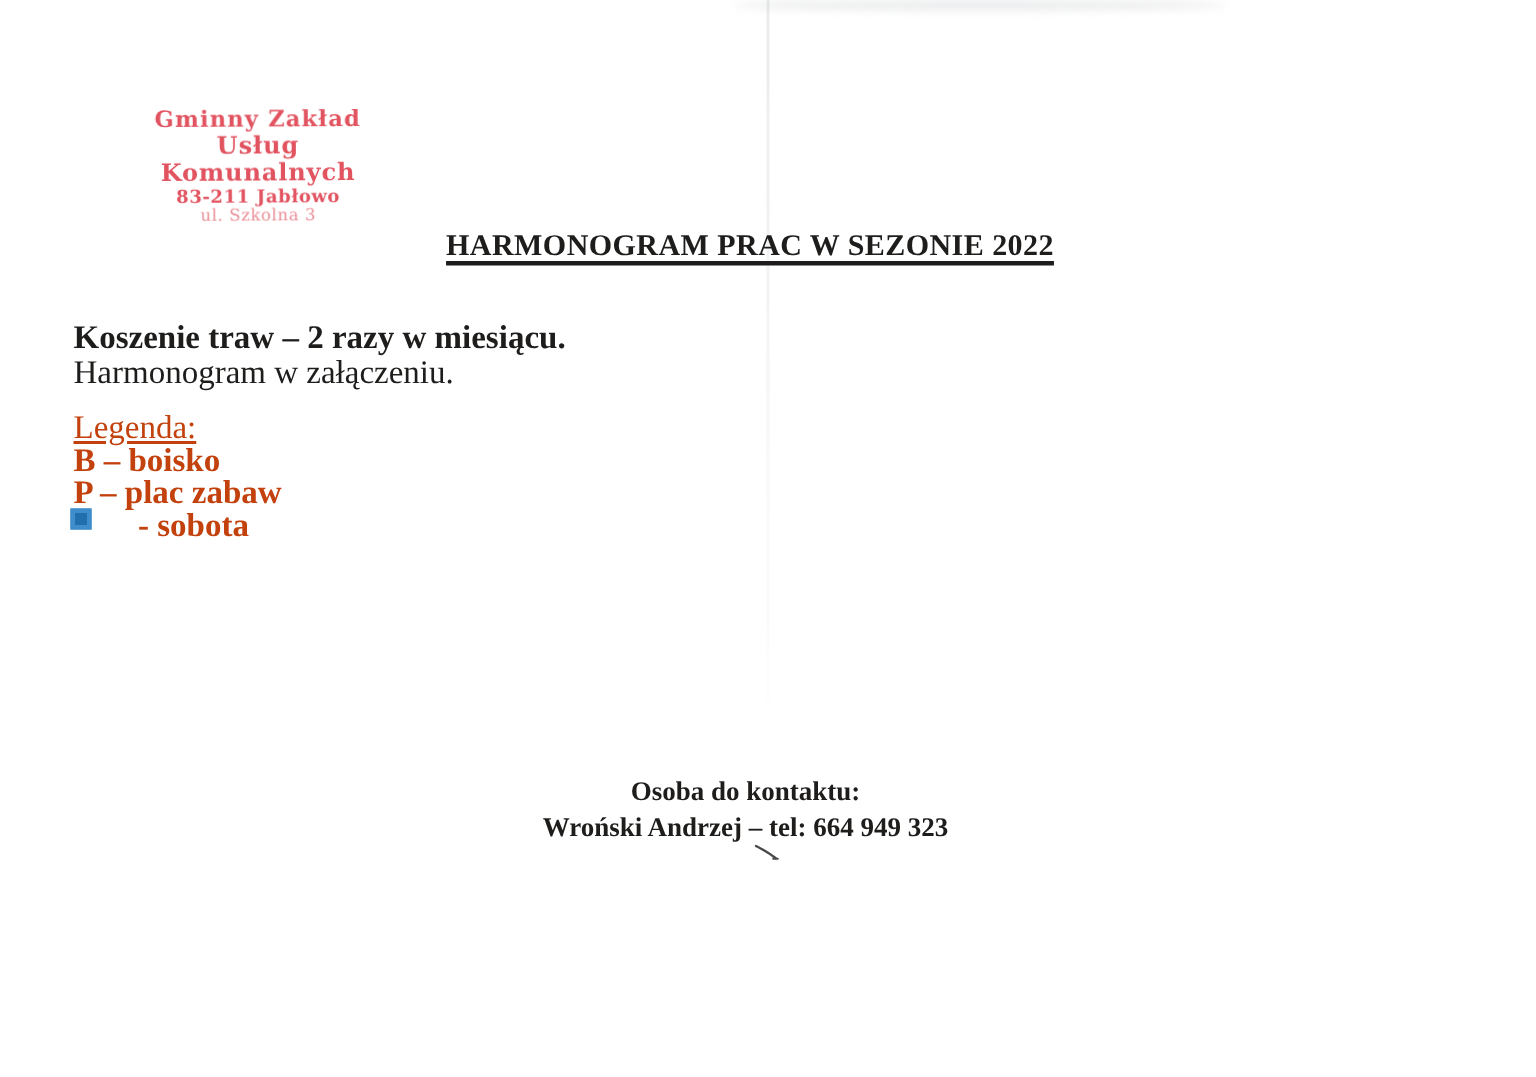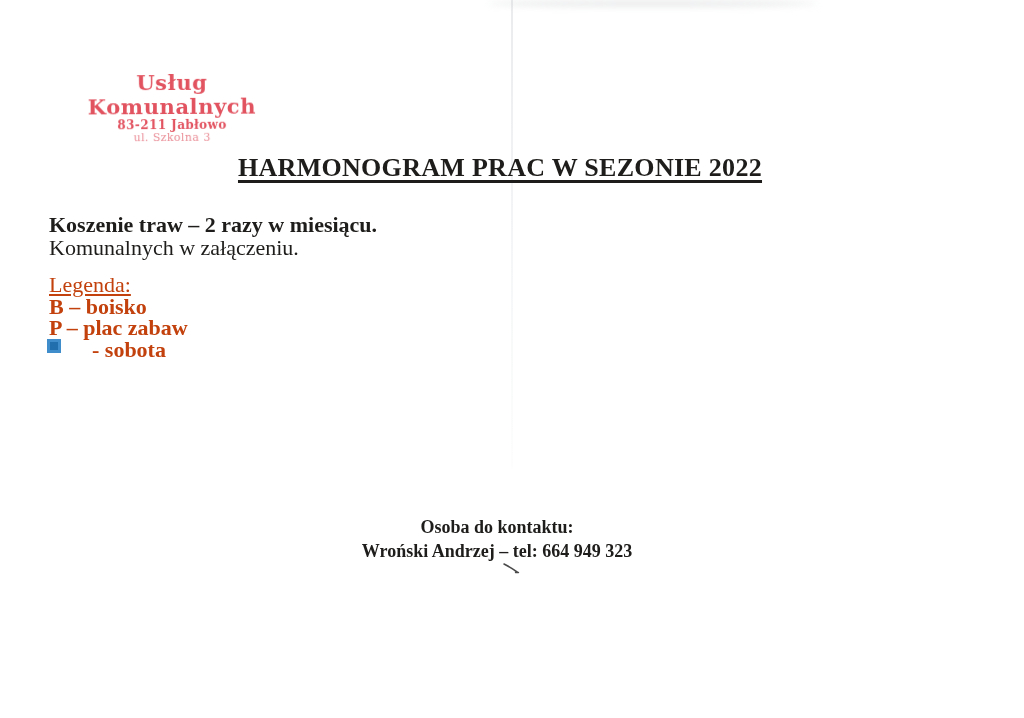--- a/index.html
+++ b/index.html
@@ -26,28 +26,28 @@
 
   
   .stamp {
     position: absolute; left: 82px; top: 71px; width: 180px;
     text-align: center; line-height: 1.12;
     font-family: "DejaVu Serif", serif;
     transform: rotate(-0.3deg);
     filter: blur(0.3px);
   }
   .stamp-line1 { font-size: 15px; font-weight: bold; letter-spacing: 0.8px; }
-  .stamp-line2 { font-size: 21px; font-weight: bold; letter-spacing: 0.6px; }
+  .stamp-line2 { font-size: 16px; font-weight: bold; letter-spacing: 0.6px; }
   .stamp-line3 { font-size: 12px; font-weight: bold; letter-spacing: 0.4px; margin-top: 1px; }
   .stamp-line4 { font-size: 11px; letter-spacing: 0.4px; }
 
   
   .doc-title {
     position: absolute; left: 0; top: 153px; width: 1000px;
-    text-align: center; font-size: 26px; font-weight: bold;
+    text-align: center; font-size: 20px; font-weight: bold;
     letter-spacing: 0.3px;
   }
   .doc-title span {
     text-decoration: underline;
     text-decoration-thickness: 2.5px;
     text-underline-offset: 4px;
   }
 
   
   .block { position: absolute; font-size: 22px; }
@@ -70,32 +70,33 @@
 </style>
 </head>
 <body>
 
 <div class="page">
 
   <div class="top-smudge"></div>
   <div class="crease"></div>
 
   <div class="stamp" style="color: rgb(226, 83, 96);">
+    <div class="stamp-line1">Gminny Zakład</div>
     <div class="stamp-line2">Usług Komunalnych</div>
     <div class="stamp-line3">83-211 Jabłowo</div>
     <div class="stamp-line4" style="color: rgb(234, 142, 151);">ul. Szkolna 3</div>
   </div>
 
   <h1 class="doc-title" style="color: rgb(30, 29, 27);">
     <span>HARMONOGRAM PRAC W SEZONIE 2022</span>
   </h1>
 
   <div class="block mowing" style="color: rgb(30, 29, 27);">
     <div class="bold">Koszenie traw – 2 razy w miesiącu.</div>
-    <div>Komunalnych w załączeniu.</div>
+    <div>Harmonogram w załączeniu.</div>
   </div>
 
   <div class="block legend bold" style="color: #c2410c;">
     <div class="legend-label">Legenda:</div>
     <div>B – boisko</div>
     <div>P – plac zabaw</div>
     <div class="legend-row">
       <span class="marker" style="border-color: rgb(63, 142, 203); background: rgb(33, 112, 173);"></span>
       <span>- sobota</span>
     </div>

